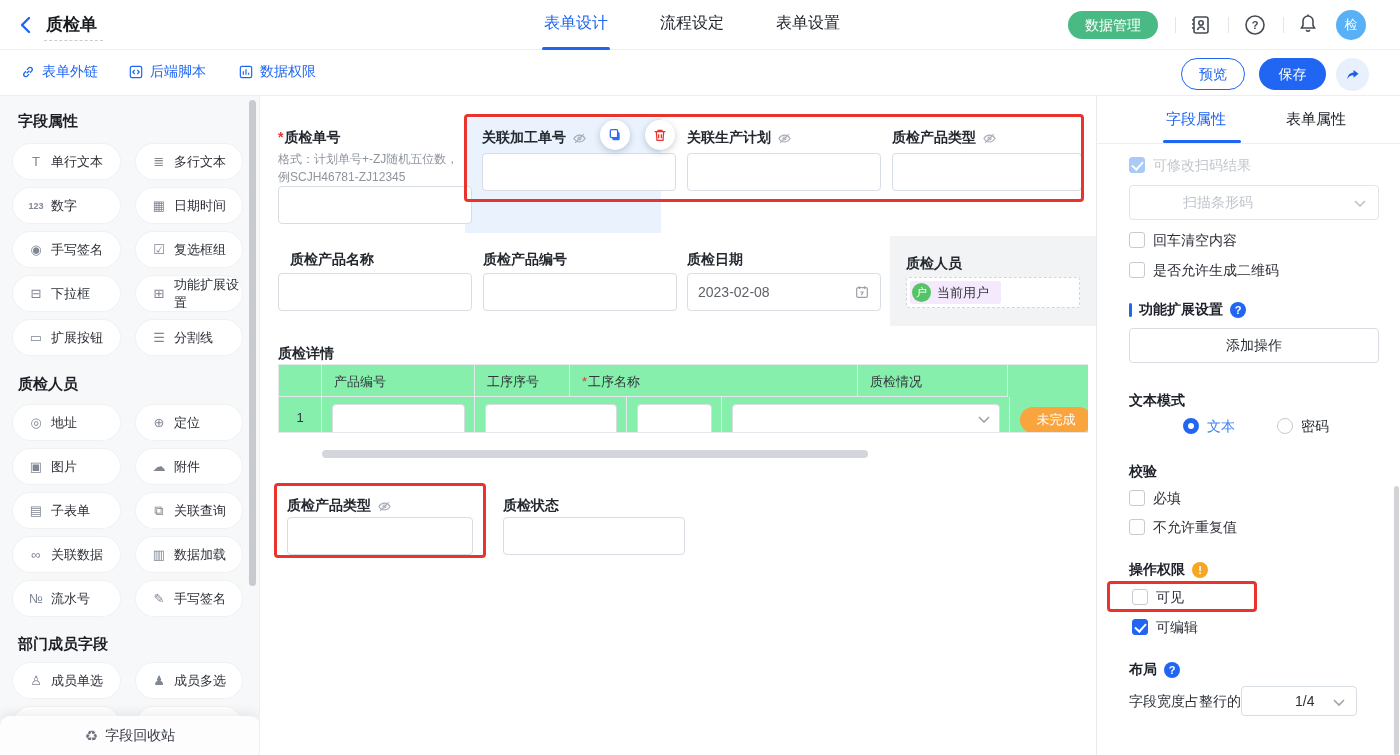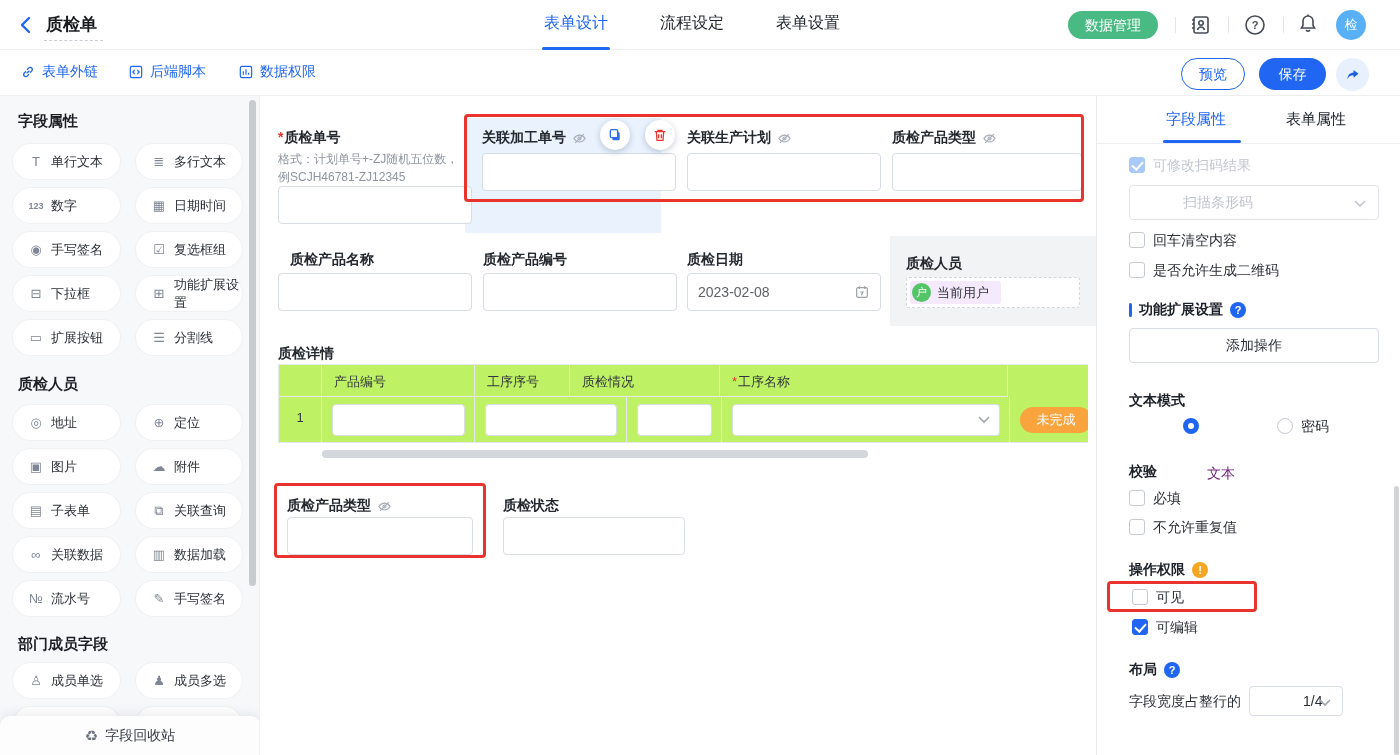--- a/index.html
+++ b/index.html
@@ -42,21 +42,21 @@
   .inp{position:absolute;height:38px;background:#fff;border:1px solid #d8dce3;border-radius:4px;}
   .selbg{position:absolute;left:205px;top:22px;width:196px;height:115px;background:#e9f2fd;}
   .redbox{position:absolute;border:3px solid #e8342c;border-radius:4px;z-index:8;pointer-events:none;}
   .actbtn{position:absolute;width:30px;height:30px;border-radius:50%;background:#fff;box-shadow:0 2px 6px rgba(40,60,100,.25);display:flex;align-items:center;justify-content:center;cursor:pointer;z-index:9;}
   .datetx{position:absolute;left:10px;top:10px;font-size:14px;color:#5f6368;}
   .grayblock{position:absolute;left:630px;top:140px;width:206px;height:90px;background:#f2f3f5;}
   .dashed{position:absolute;left:646px;top:181px;width:174px;height:31px;border:1px dashed #d3d6dc;border-radius:3px;background:#fff;}
   .chip{position:absolute;left:650px;top:185px;height:23px;display:inline-flex;align-items:center;gap:6px;background:#f4e9fd;border-radius:3px;padding:0 12px 0 2px;font-size:13px;color:#33373d;}
   .chip .cav{width:19px;height:19px;border-radius:50%;background:#53c567;color:#fff;font-size:11px;text-align:center;line-height:19px;}
   
-  .dtable{position:absolute;left:18px;top:268px;width:810px;height:79px;border:1px solid #e5e8ed;border-right:none;overflow:hidden;background:#bef264;}
+  .dtable{position:absolute;left:18px;top:268px;width:810px;height:69px;border:1px solid #e5e8ed;border-right:none;overflow:hidden;background:#86efac;}
   .trow{display:flex;}
   .th{height:32px;border-right:1px solid #e5e8ed;border-bottom:1px solid #e5e8ed;font-size:13px;color:#33373d;padding:8px 0 0 12px;flex-shrink:0;}
   .td{height:46px;border-right:1px solid #e5e8ed;position:relative;flex-shrink:0;}
   .cinp{position:absolute;top:7px;height:32px;background:#fff;border:1px solid #d8dce3;border-radius:4px;}
   .badge{position:absolute;left:10px;top:10px;width:72px;height:26px;border-radius:13px;background:#f9a43c;color:#fff;font-size:13px;text-align:center;line-height:26px;}
   .hscroll{position:absolute;left:62px;top:354px;width:546px;height:8px;border-radius:4px;background:#d3d6db;}
 
   
   .panel{position:absolute;left:1096px;top:96px;width:304px;height:659px;background:#fff;border-left:1px solid #e8eaee;overflow:hidden;}
   .ptab{position:absolute;top:14px;font-size:15px;color:#1d2129;font-weight:500;cursor:pointer;}
@@ -73,21 +73,21 @@
   .psel .ptx{position:absolute;left:13px;top:8px;font-size:14px;color:#c0c4cc;margin-left:40px;}
   .sect{position:absolute;display:flex;align-items:center;gap:7px;font-size:14px;font-weight:700;color:#1d2129;}
   .sect .bar{width:3px;height:14px;background:#2066f2;border-radius:2px;}
   .qmark{width:16px;height:16px;border-radius:50%;background:#2066f2;color:#fff;font-size:11px;font-weight:700;text-align:center;line-height:16px;}
   .wmark{width:16px;height:16px;border-radius:50%;background:#f5a623;color:#fff;font-size:11px;font-weight:700;text-align:center;line-height:16px;}
   .addbtn{position:absolute;left:32px;top:232px;width:250px;height:35px;border:1px solid #d8dce3;border-radius:4px;background:#fff;font-size:14px;color:#2b2f36;text-align:center;line-height:33px;cursor:pointer;}
   .blab{position:absolute;font-size:14px;font-weight:700;color:#1d2129;display:flex;align-items:center;gap:7px;}
   .rd{position:absolute;width:16px;height:16px;border-radius:50%;border:1px solid #c6cad1;background:#fff;cursor:pointer;}
   .rd.on{border:5px solid #2066f2;}
   .rdlab{position:absolute;font-size:14px;color:#2b2f36;}
-  .rdlab.on{color:#701a75;margin-top:47px;}
+  .rdlab.on{color:#3b82f6;}
   .ptext{position:absolute;font-size:14px;color:#2b2f36;}
   .pscroll{position:absolute;left:297px;top:390px;width:5px;height:269px;border-radius:3px;background:#d2d4d8;}
   .chev{position:absolute;}
 </style>
 </head>
 <body>
 
 <div class="page">
 
   <div class="hdr">
@@ -345,22 +345,22 @@
     </div>
 
     <div class="flabel" style="left:18px;top:249px">
         <span>质检详情</span>
       </div>
     <div class="dtable">
       <div class="trow">
         <div class="th" style="width:43px"></div>
         <div class="th" style="width:153px">产品编号</div>
         <div class="th" style="width:95px">工序序号</div>
+        <div class="th" style="width:288px"><span class="star">*</span><span>工序名称</span></div>
         <div class="th" style="width:150px">质检情况</div>
-        <div class="th" style="width:288px"><span class="star">*</span><span>工序名称</span></div>
       </div>
       <div class="trow">
         <div class="td" style="width:43px">
             <span class="abs" style="left:0;right:0;top:13px;text-align:center;font-size:13px;color:#33373d">1</span>
           </div>
         <div class="td" style="width:153px">
             <div class="cinp" style="left:10px;width:133px"></div>
           </div>
         <div class="td" style="width:152px">
             <div class="cinp" style="left:10px;width:132px"></div>
@@ -448,21 +448,21 @@
     <div class="cblab" style="left:59px;top:493px">可见</div>
     <div class="redbox" style="left:10px;top:485px;width:150px;height:31px"></div>
     <div class="cb on" style="left:35px;top:523px"></div>
     <div class="cblab" style="left:59px;top:523px">可编辑</div>
 
     <div class="blab" style="left:32px;top:565px">
       <span>布局</span>
       <span class="qmark">?</span>
     </div>
     <div class="ptext" style="left:32px;top:597px">字段宽度占整行的</div>
-    <div class="psel" style="left:152px;top:590px;width:94px;height:30px;border-color:#d8dce3">
+    <div class="psel" style="left:144px;top:590px;width:116px;height:30px;border-color:#d8dce3">
       <span class="ptx" style="color:#2b2f36;top:6px">1/4</span>
       <svg class="chev" style="right:11px;top:12px" width="12" height="8" viewBox="0 0 12 8">
           <path d="M1 1l5 5 5-5" fill="none" stroke="#a0a4ad" stroke-width="1.6"></path>
         </svg>
     </div>
 
     <div class="pscroll"></div>
   </div>
 </div>
 

